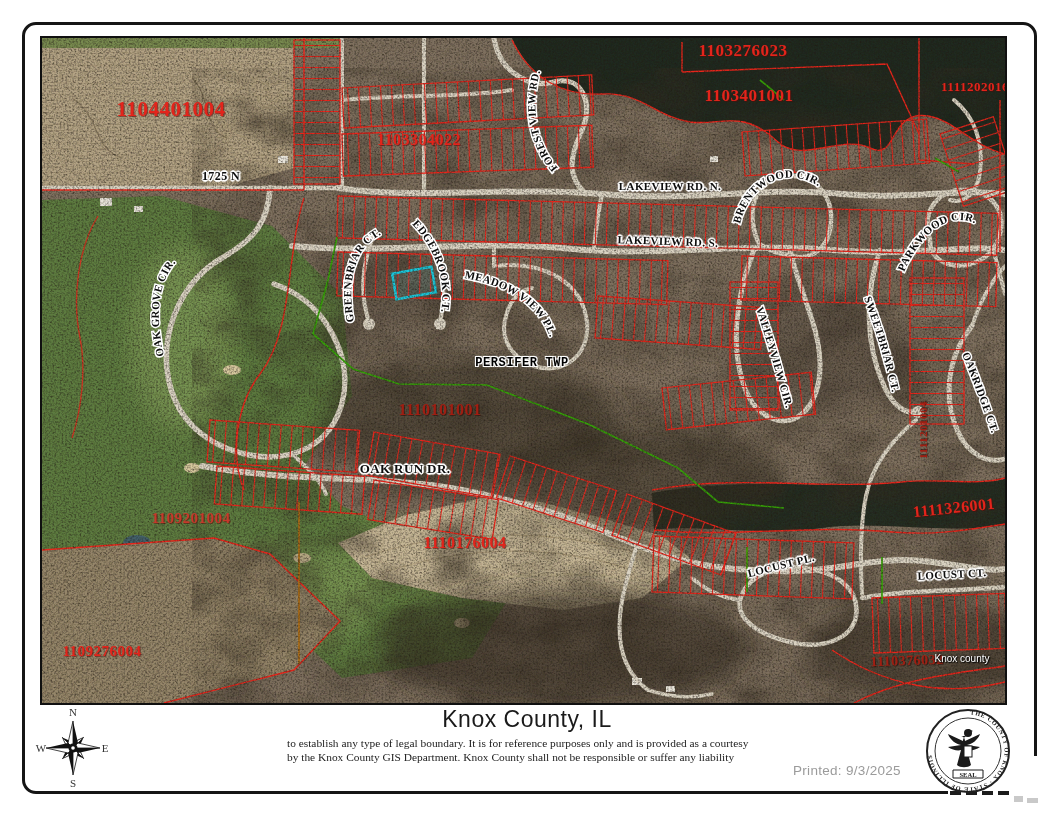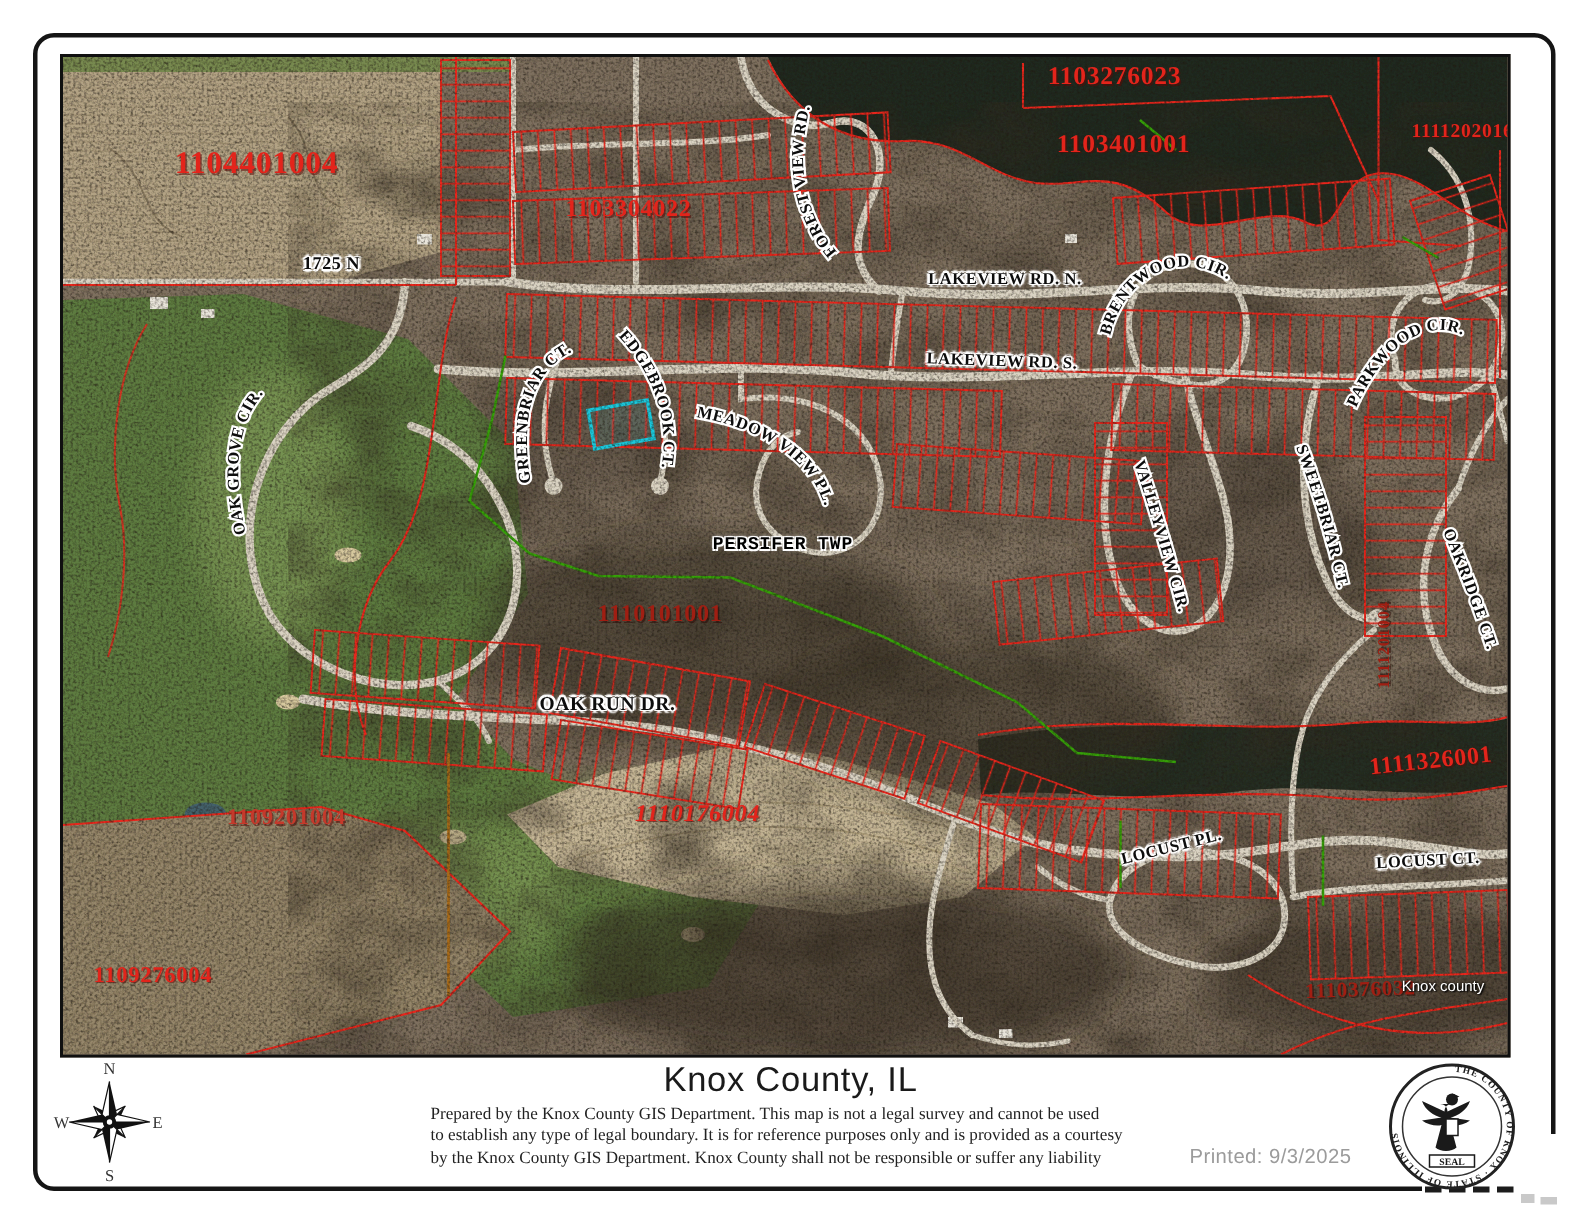--- a/index.html
+++ b/index.html
@@ -278,22 +278,22 @@
             <text class="svglabel"><textPath href="#path-oakridge" startOffset="0%">OAKRIDGE CT.</textPath></text>
           </g>
       </svg>
       <div class="labels" id="label-layer">
           <span class="maplabel parcel" style="left: 129px; top: 71px; font-size: 21px; transform: translate(-50%, -50%);">1104401004</span>
           <span class="maplabel parcel" style="left: 701px; top: 13px; font-size: 17px; transform: translate(-50%, -50%);">1103276023</span>
           <span class="maplabel parcel" style="left: 707px; top: 58px; font-size: 17px; transform: translate(-50%, -50%);">1103401001</span>
           <span class="maplabel parcel" style="left: 933px; top: 49px; font-size: 13px; transform: translate(-50%, -50%);">1111202016</span>
           <span class="maplabel parcel" style="left: 377px; top: 102px; font-size: 16px; transform: translate(-50%, -50%);">1103304022</span>
           <span class="maplabel parcel dark" style="left: 398px; top: 372px; font-size: 16px; transform: translate(-50%, -50%);">1110101001</span>
-          <span class="maplabel parcel" style="left: 423px; top: 505px; font-size: 16px; transform: translate(-50%, -50%); font-style: italic;">1110176004</span>
-          <span class="maplabel parcel dim" style="left: 149px; top: 508px; font-size: 15px; transform: translate(-50%, -50%); text-align: right;">1109201004</span>
+          <span class="maplabel parcel" style="left: 423px; top: 505px; font-size: 16px; transform: translate(-50%, -50%);">1110176004</span>
+          <span class="maplabel parcel dim" style="left: 149px; top: 480px; font-size: 15px; transform: translate(-50%, -50%); text-align: right;">1109201004</span>
           <span class="maplabel parcel" style="left: 60px; top: 613px; font-size: 15px; transform: translate(-50%, -50%);">1109276004</span>
           <span class="maplabel parcel" style="left: 912px; top: 470px; font-size: 16px; transform: translate(-50%, -50%) rotate(-6deg);">1111326001</span>
           <span class="maplabel parcel dark" style="left: 881px; top: 392px; font-size: 11px; transform: translate(-50%, -50%) rotate(-90deg);">1111201004</span>
           <span class="maplabel parcel dark" style="left: 865px; top: 623px; font-size: 14px; transform: translate(-50%, -50%) rotate(-2deg);">1110376032</span>
           <span class="maplabel street" style="left: 131px; top: 138px; font-size: 12px; transform: translate(-50%, -50%); margin-left: 48px;">1725 N</span>
           <span class="maplabel street" style="left: 628px; top: 148px; font-size: 11px; transform: translate(-50%, -50%);">LAKEVIEW RD. N.</span>
           <span class="maplabel street" style="left: 626px; top: 203px; font-size: 11px; transform: translate(-50%, -50%) rotate(2deg);">LAKEVIEW RD. S.</span>
           <span class="maplabel street" style="left: 363px; top: 431px; font-size: 13px; transform: translate(-50%, -50%);">OAK RUN DR.</span>
           <span class="maplabel street" style="left: 739px; top: 527px; font-size: 11px; transform: translate(-50%, -50%) rotate(-14deg);">LOCUST PL.</span>
           <span class="maplabel street" style="left: 910px; top: 536px; font-size: 11px; transform: translate(-50%, -50%) rotate(-3deg);">LOCUST CT.</span>
@@ -345,21 +345,20 @@
             <circle r="1.8" fill="#fff"></circle>
         </g>
         <text x="38" y="10" text-anchor="middle">N</text>
         <text x="70" y="46" text-anchor="middle">E</text>
         <text x="38" y="81" text-anchor="middle">S</text>
         <text x="6" y="46" text-anchor="middle">W</text>
       </svg>
 
       <div class="title-block">
         <h1>Knox County, IL</h1>
-        <p>Prepared by the Knox County GIS Department. This map is not a legal survey and cannot be used</p>
         <p>to establish any type of legal boundary. It is for reference purposes only and is provided as a courtesy</p>
         <p>by the Knox County GIS Department.  Knox County shall not be responsible or suffer any liability</p>
       </div>
 
       <div class="printed">Printed: 9/3/2025</div>
 
       <svg class="seal" width="90" height="90" viewBox="0 0 90 90">
         <defs>
             <path id="sealring-path" d="M 45,8.5 A 36.5,36.5 0 1 1 44.99,8.5" fill="none"></path>
           </defs>

